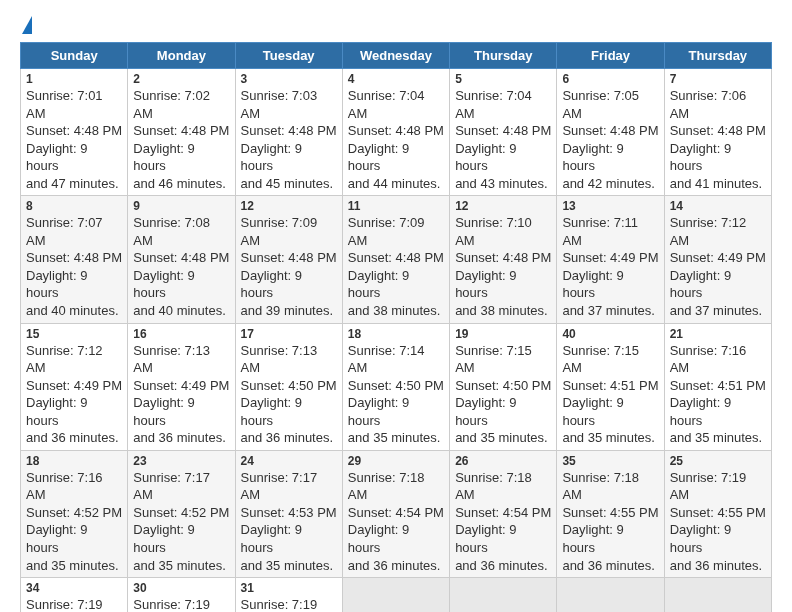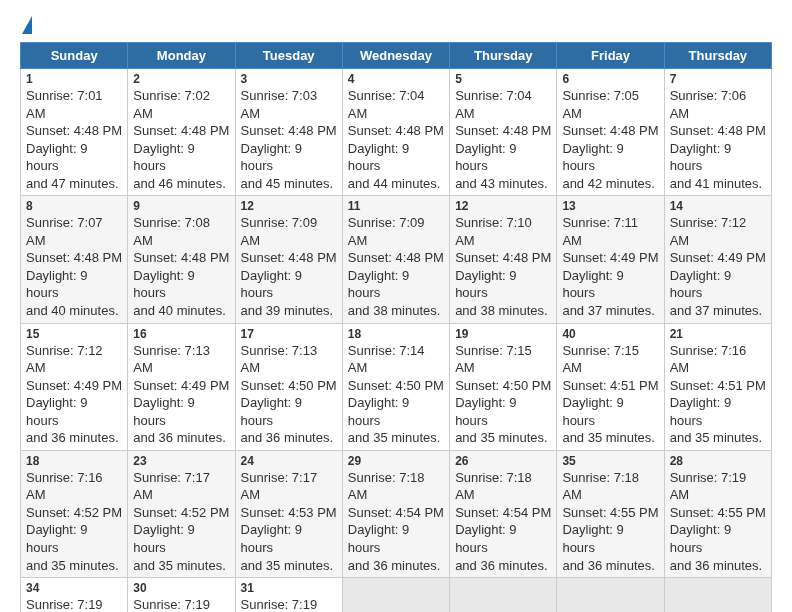--- a/index.html
+++ b/index.html
@@ -188,21 +188,21 @@
           <td><span class="day-num">23</span>
 <span class="day-info">Sunrise: 7:17 AM<br>Sunset: 4:52 PM<br>Daylight: 9 hours<br>and 35 minutes.</span></td>
           <td><span class="day-num">24</span>
 <span class="day-info">Sunrise: 7:17 AM<br>Sunset: 4:53 PM<br>Daylight: 9 hours<br>and 35 minutes.</span></td>
           <td><span class="day-num">29</span>
 <span class="day-info">Sunrise: 7:18 AM<br>Sunset: 4:54 PM<br>Daylight: 9 hours<br>and 36 minutes.</span></td>
           <td><span class="day-num">26</span>
 <span class="day-info">Sunrise: 7:18 AM<br>Sunset: 4:54 PM<br>Daylight: 9 hours<br>and 36 minutes.</span></td>
           <td><span class="day-num">35</span>
 <span class="day-info">Sunrise: 7:18 AM<br>Sunset: 4:55 PM<br>Daylight: 9 hours<br>and 36 minutes.</span></td>
-          <td><span class="day-num">28</span>
+          <td><span class="day-num">25</span>
 <span class="day-info">Sunrise: 7:19 AM<br>Sunset: 4:55 PM<br>Daylight: 9 hours<br>and 36 minutes.</span></td>
         </tr>
         <tr>
           <td><span class="day-num">34</span>
 <span class="day-info">Sunrise: 7:19 AM<br>Sunset: 4:56 PM<br>Daylight: 9 hours<br>and 37 minutes.</span></td>
           <td><span class="day-num">30</span>
 <span class="day-info">Sunrise: 7:19 AM<br>Sunset: 4:57 PM<br>Daylight: 9 hours<br>and 37 minutes.</span></td>
           <td><span class="day-num">31</span>
 <span class="day-info">Sunrise: 7:19 AM<br>Sunset: 4:58 PM<br>Daylight: 9 hours<br>and 38 minutes.</span></td>
           <td class="empty"></td>

